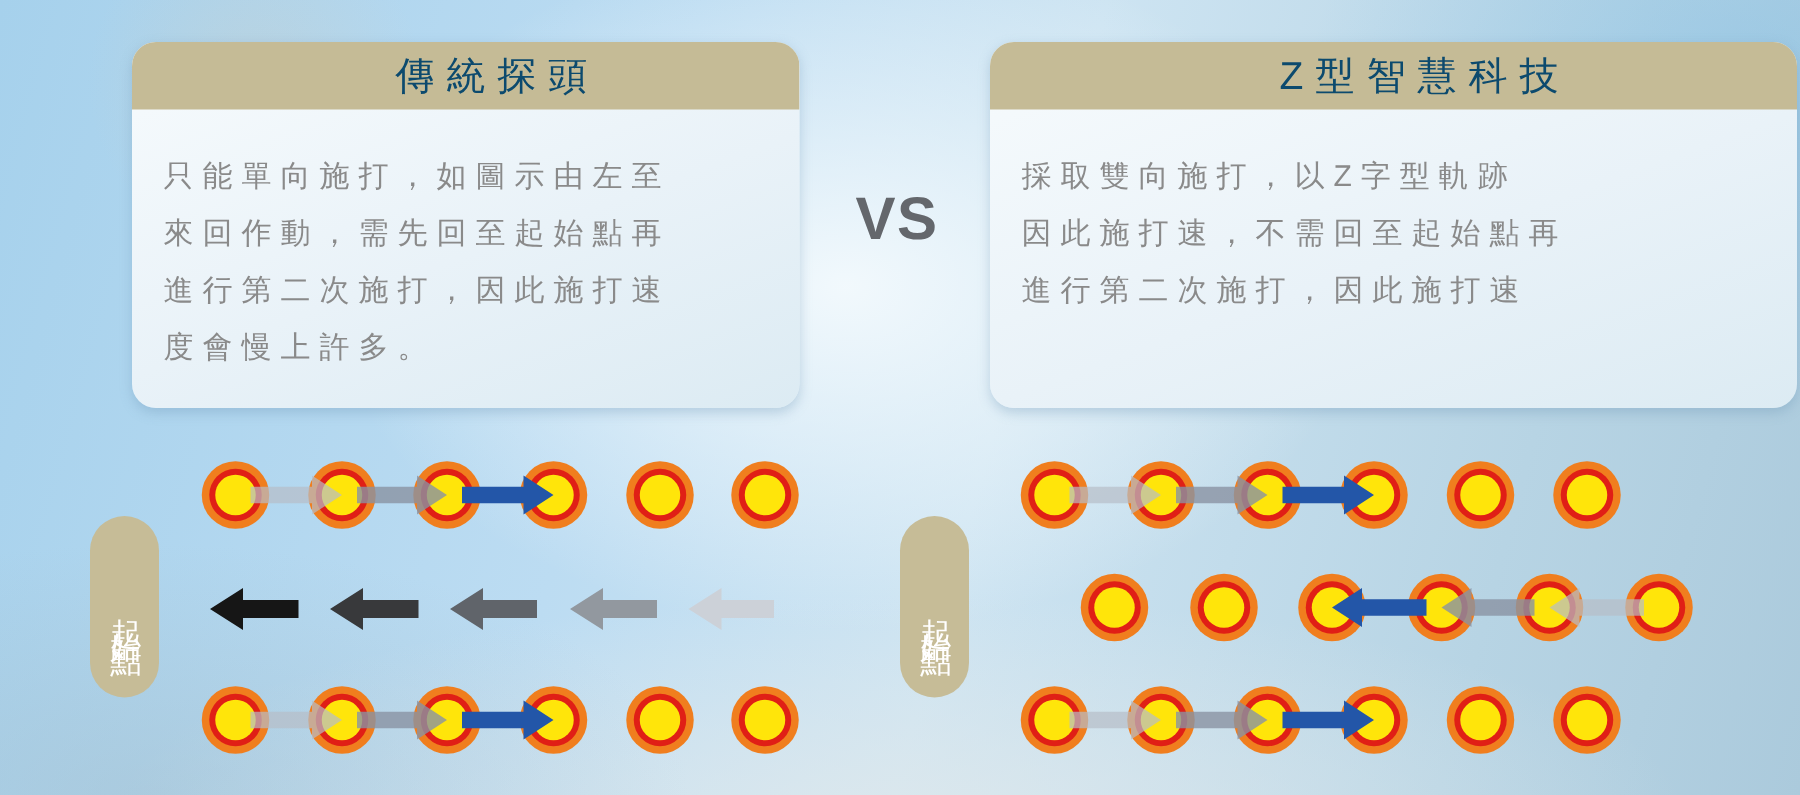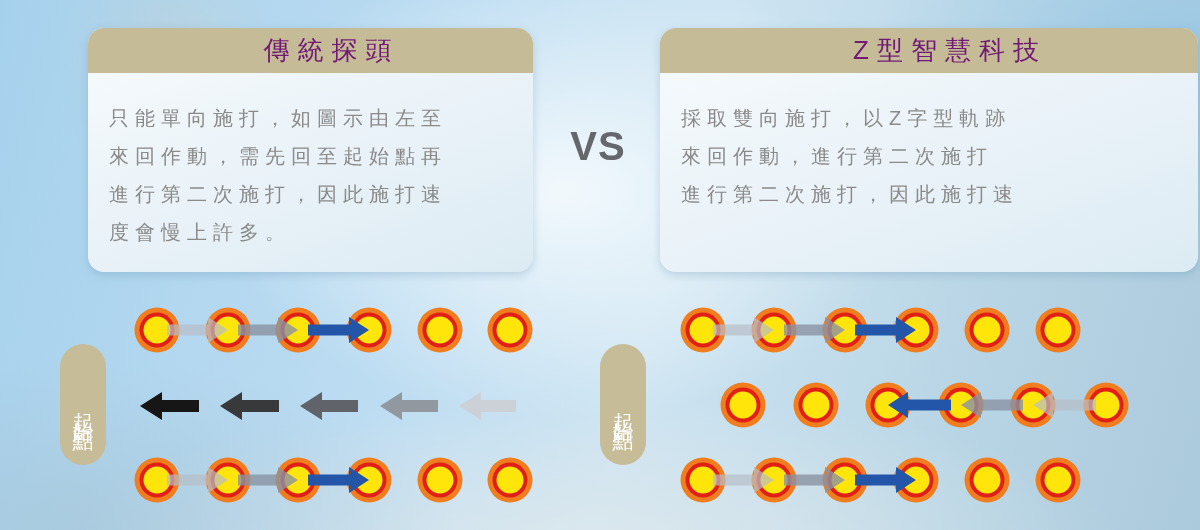--- a/index.html
+++ b/index.html
@@ -15,21 +15,21 @@
       linear-gradient(105deg,#a6d1ec 0%,#bcdcf2 35%,#cde4f2 55%,#b7d4e4 82%,#abcadc 100%);
   }
   .card{
     position:absolute;top:28px;height:244px;border-radius:16px;overflow:hidden;
     box-shadow:0 3px 8px rgba(110,150,180,0.35);
     background:linear-gradient(160deg,#f7fbfd 0%,#e9f2f8 55%,#dcebf3 100%);
   }
   .card-left{left:88px;width:445px;}
   .card-right{left:660px;width:538px;}
   .card-header{
-    height:45px;background:#c5bb96;color:#701a75;
+    height:45px;background:#c5bb96;color:#0c4a6e;
     display:flex;align-items:center;justify-content:center;
     font-size:26px;letter-spacing:8px;text-indent:8px;font-weight:500;padding-left:34px;
   }
   .card-body{
     padding:26px 21px 0 21px;color:#8a8a8a;
     font-size:20px;line-height:38px;letter-spacing:6px;font-weight:500;
   }
   .vs{
     position:absolute;left:558px;top:124px;width:80px;text-align:center;
     font-size:40px;font-weight:700;color:#64676c;letter-spacing:1px;
@@ -59,21 +59,21 @@
       <div>度會慢上許多。</div>
     </div>
   </div>
 
   <div class="vs">VS</div>
 
   <div class="card card-right">
     <div class="card-header">Z型智慧科技</div>
     <div class="card-body">
       <div>採取雙向施打，以Z字型軌跡</div>
-      <div>來回作動，進行第二次施打</div>
+      <div>因此施打速，不需回至起始點再</div>
       <div>進行第二次施打，因此施打速</div>
     </div>
   </div>
 
   <div class="start-pill pill-left">起始點</div>
   <div class="start-pill pill-right">起始點</div>
 
   <svg id="diagram-svg" width="1200" height="530" viewBox="0 0 1200 530">
       <g>
         <circle cx="157" cy="330" r="22.5" fill="#f07e1e"></circle>

